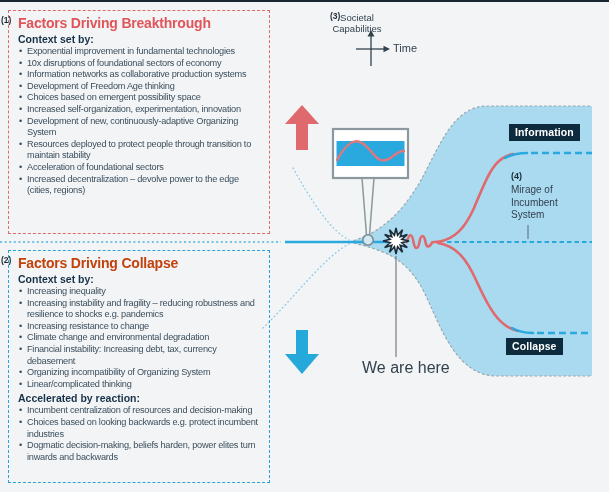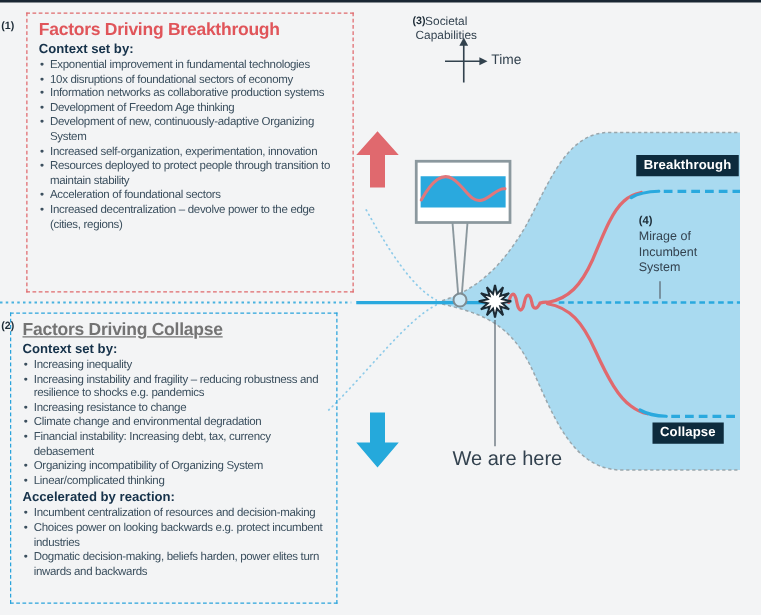--- a/index.html
+++ b/index.html
@@ -4,44 +4,44 @@
 <style>
   html,body{margin:0;padding:0;}
   body{font-family:"Liberation Sans","DejaVu Sans",sans-serif;background:#e9eaeb;}
   .canvas{position:relative;width:609px;height:492px;background:#f3f4f5;overflow:hidden;
           border-top:2px solid #1a2733;box-sizing:border-box;}
   .diagram-svg{position:absolute;left:0;top:0;z-index:1;pointer-events:none;}
 
   
   .panel{position:absolute;left:8px;width:262px;box-sizing:border-box;z-index:2;
          padding:3px 6px 3px 9px;overflow:hidden;background:transparent;}
-  .panel-1{top:8px;height:224px;border:1.6px dashed #e0696c;margin-left:13px;}
+  .panel-1{top:8px;height:224px;border:1.6px dashed #e0696c;}
   .panel-2{top:248px;height:233px;border:1.6px dashed #2aa3dc;}
   .panel-title{font-weight:bold;font-size:14px;letter-spacing:-0.2px;margin:1px 0 1px 0;}
   .panel-1 .panel-title{color:#e0555a;}
-  .panel-2 .panel-title{color:#737373;text-decoration:underline;}
+  .panel-2 .panel-title{color:#c2410c;}
   .sec-heading{font-weight:bold;font-size:10.5px;color:#16324a;margin:2px 0 1px 0;}
   .bullet{font-size:9.2px;line-height:11.6px;color:#3b4f5e;letter-spacing:-0.25px;
           padding-left:9px;position:relative;}
   .bullet::before{content:"•";position:absolute;left:1px;top:0;color:#3b4f5e;}
   .ref-num{position:absolute;font-size:8.5px;font-weight:bold;color:#1c2b36;z-index:3;}
   .ref-1{left:1px;top:13px;}
   .ref-2{left:1px;top:253px;}
   .ref-3{left:330px;top:9px;}
 
   
   .axis-y-label{position:absolute;left:324px;top:11px;width:66px;text-align:center;
                 font-size:9.5px;line-height:10.5px;color:#33424f;z-index:3;}
   .axis-x-label{position:absolute;left:393px;top:40px;font-size:11px;color:#33424f;z-index:3;}
 
   
   .tag{position:absolute;background:#0d2b3d;color:#ffffff;font-size:10.5px;font-weight:bold;
        padding:2px 6px 3px 6px;z-index:3;letter-spacing:0.1px;}
   .tag-breakthrough{left:509px;top:122px;}
-  .tag-collapse{left:522px;top:336px;}
+  .tag-collapse{left:506px;top:336px;}
   .mirage{position:absolute;left:511px;top:168px;width:60px;font-size:10px;
           line-height:12.4px;color:#33424f;z-index:3;}
   .mirage .ref{display:block;font-size:9px;font-weight:bold;color:#1c2b36;margin-bottom:2px;}
   .we-are-here{position:absolute;left:362px;top:357px;font-size:16px;color:#33424f;z-index:3;}
 </style>
 </head>
 <body>
 
 <div class="canvas">
 
@@ -99,52 +99,53 @@
 
   <span class="ref-num ref-1">(1)</span>
   <div class="panel panel-1">
     <div class="panel-title">Factors Driving Breakthrough</div>
     <div>
         <div class="sec-heading">Context set by:</div>
         <div class="bullet">Exponential improvement in fundamental technologies</div>
         <div class="bullet">10x disruptions of foundational sectors of economy</div>
         <div class="bullet">Information networks as collaborative production systems</div>
         <div class="bullet">Development of Freedom Age thinking</div>
+        <div class="bullet">Choices based on emergent possibility space</div>
+        <div class="bullet">Increased self-organization, experimentation, innovation</div>
         <div class="bullet">Development of new, continuously-adaptive Organizing System</div>
-        <div class="bullet">Increased self-organization, experimentation, innovation</div>
         <div class="bullet">Resources deployed to protect people through transition to maintain stability</div>
         <div class="bullet">Acceleration of foundational sectors</div>
         <div class="bullet">Increased decentralization – devolve power to the edge (cities, regions)</div>
       </div>
   </div>
 
   <span class="ref-num ref-2">(2)</span>
   <div class="panel panel-2">
     <div class="panel-title">Factors Driving Collapse</div>
     <div>
         <div class="sec-heading">Context set by:</div>
         <div class="bullet">Increasing inequality</div>
         <div class="bullet">Increasing instability and fragility – reducing robustness and resilience to shocks e.g. pandemics</div>
         <div class="bullet">Increasing resistance to change</div>
         <div class="bullet">Climate change and environmental degradation</div>
         <div class="bullet">Financial instability: Increasing debt, tax, currency debasement</div>
         <div class="bullet">Organizing incompatibility of Organizing System</div>
         <div class="bullet">Linear/complicated thinking</div>
         <div class="sec-heading">Accelerated by reaction:</div>
         <div class="bullet">Incumbent centralization of resources and decision-making</div>
-        <div class="bullet">Choices power on looking backwards e.g. protect incumbent industries</div>
+        <div class="bullet">Choices based on looking backwards e.g. protect incumbent industries</div>
         <div class="bullet">Dogmatic decision-making, beliefs harden, power elites turn inwards and backwards</div>
       </div>
   </div>
 
   <span class="ref-num ref-3">(3)</span>
   <div class="axis-y-label">Societal Capabilities</div>
   <div class="axis-x-label">Time</div>
 
-  <div class="tag tag-breakthrough">Breakthrough</div>
+  <div class="tag tag-breakthrough">Information</div>
   <div class="tag tag-collapse">Collapse</div>
 
   <div class="mirage">
     <span class="ref">(4)</span><span>Mirage of Incumbent System</span>
   </div>
 
   <div class="we-are-here">We are here</div>
 </div>
 
 </body></html>

